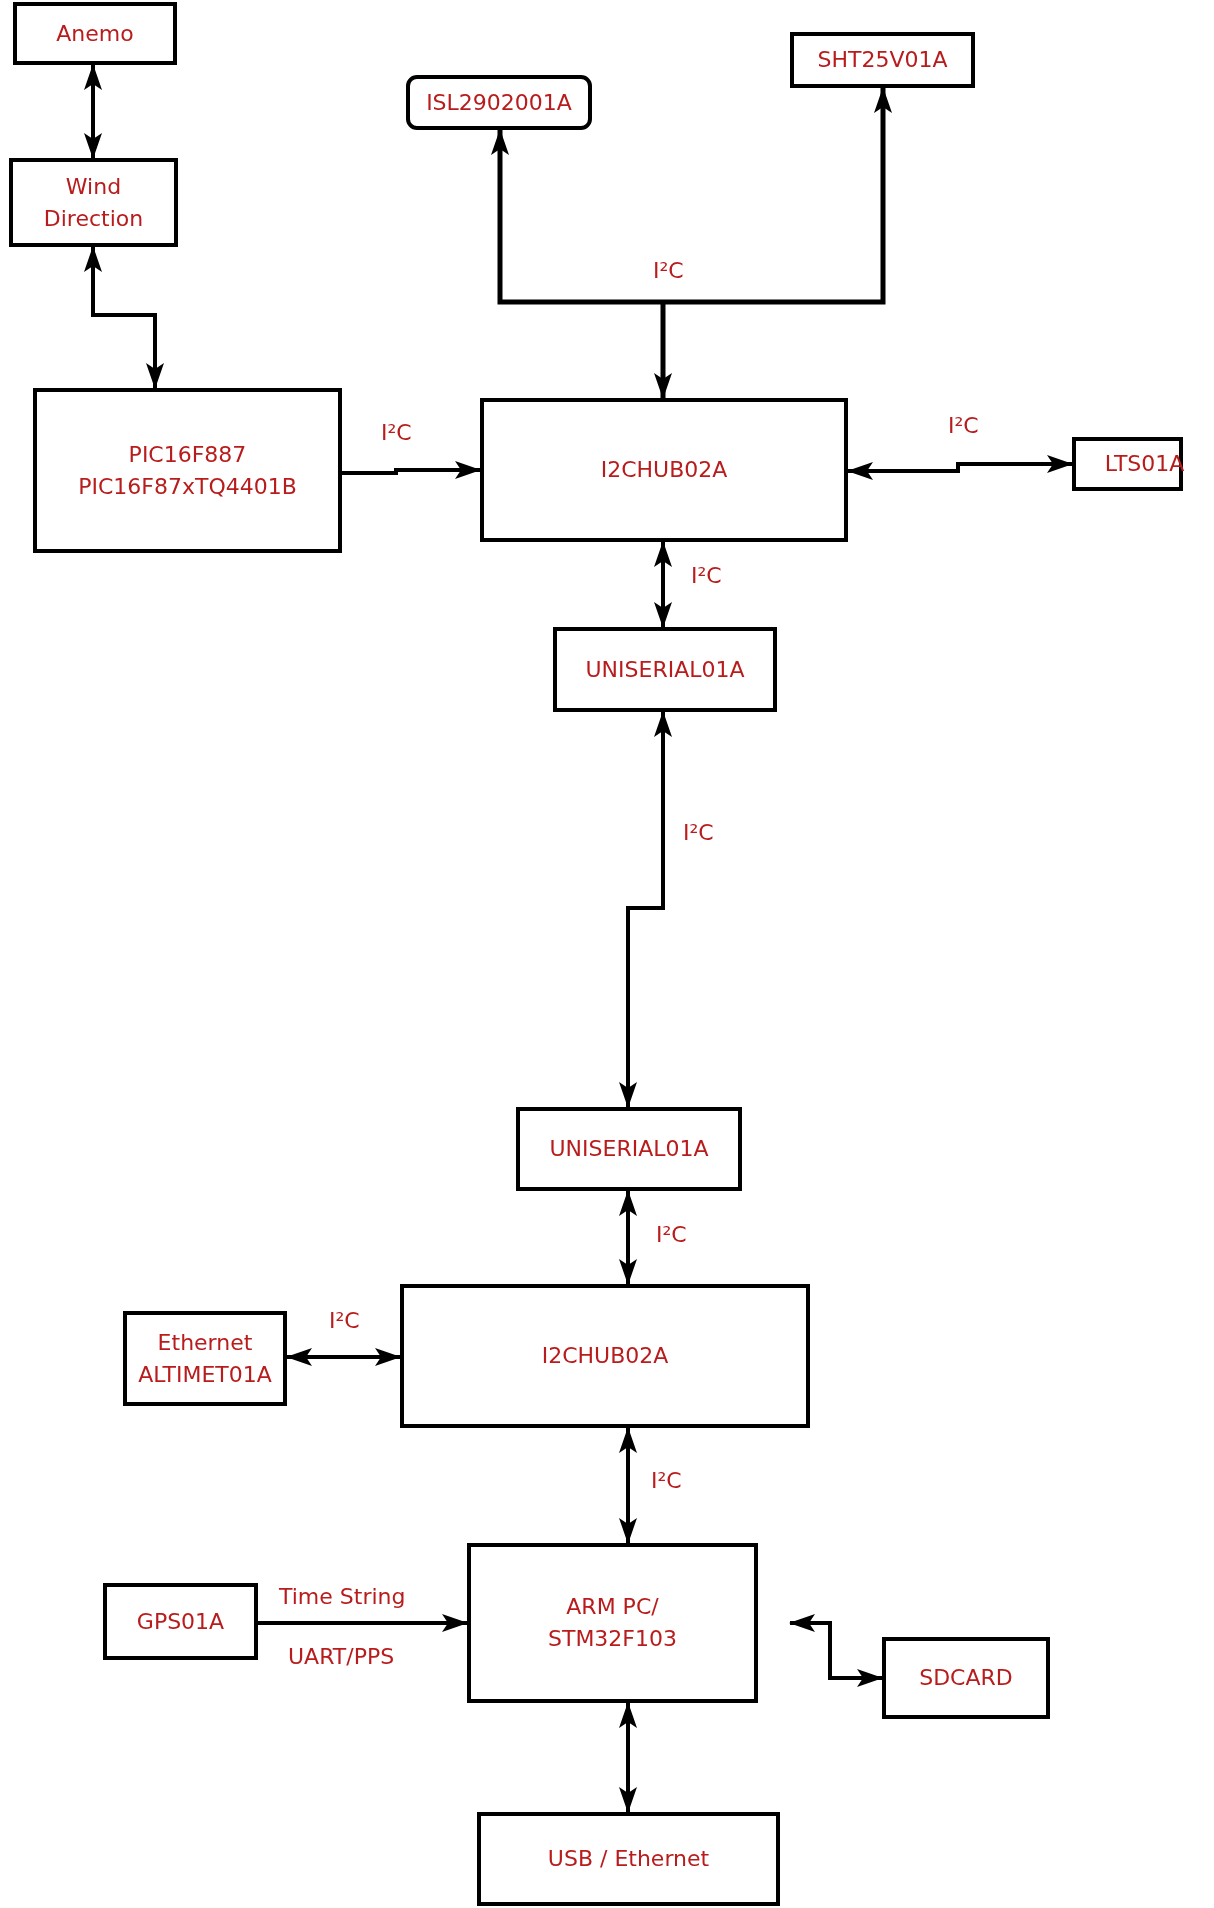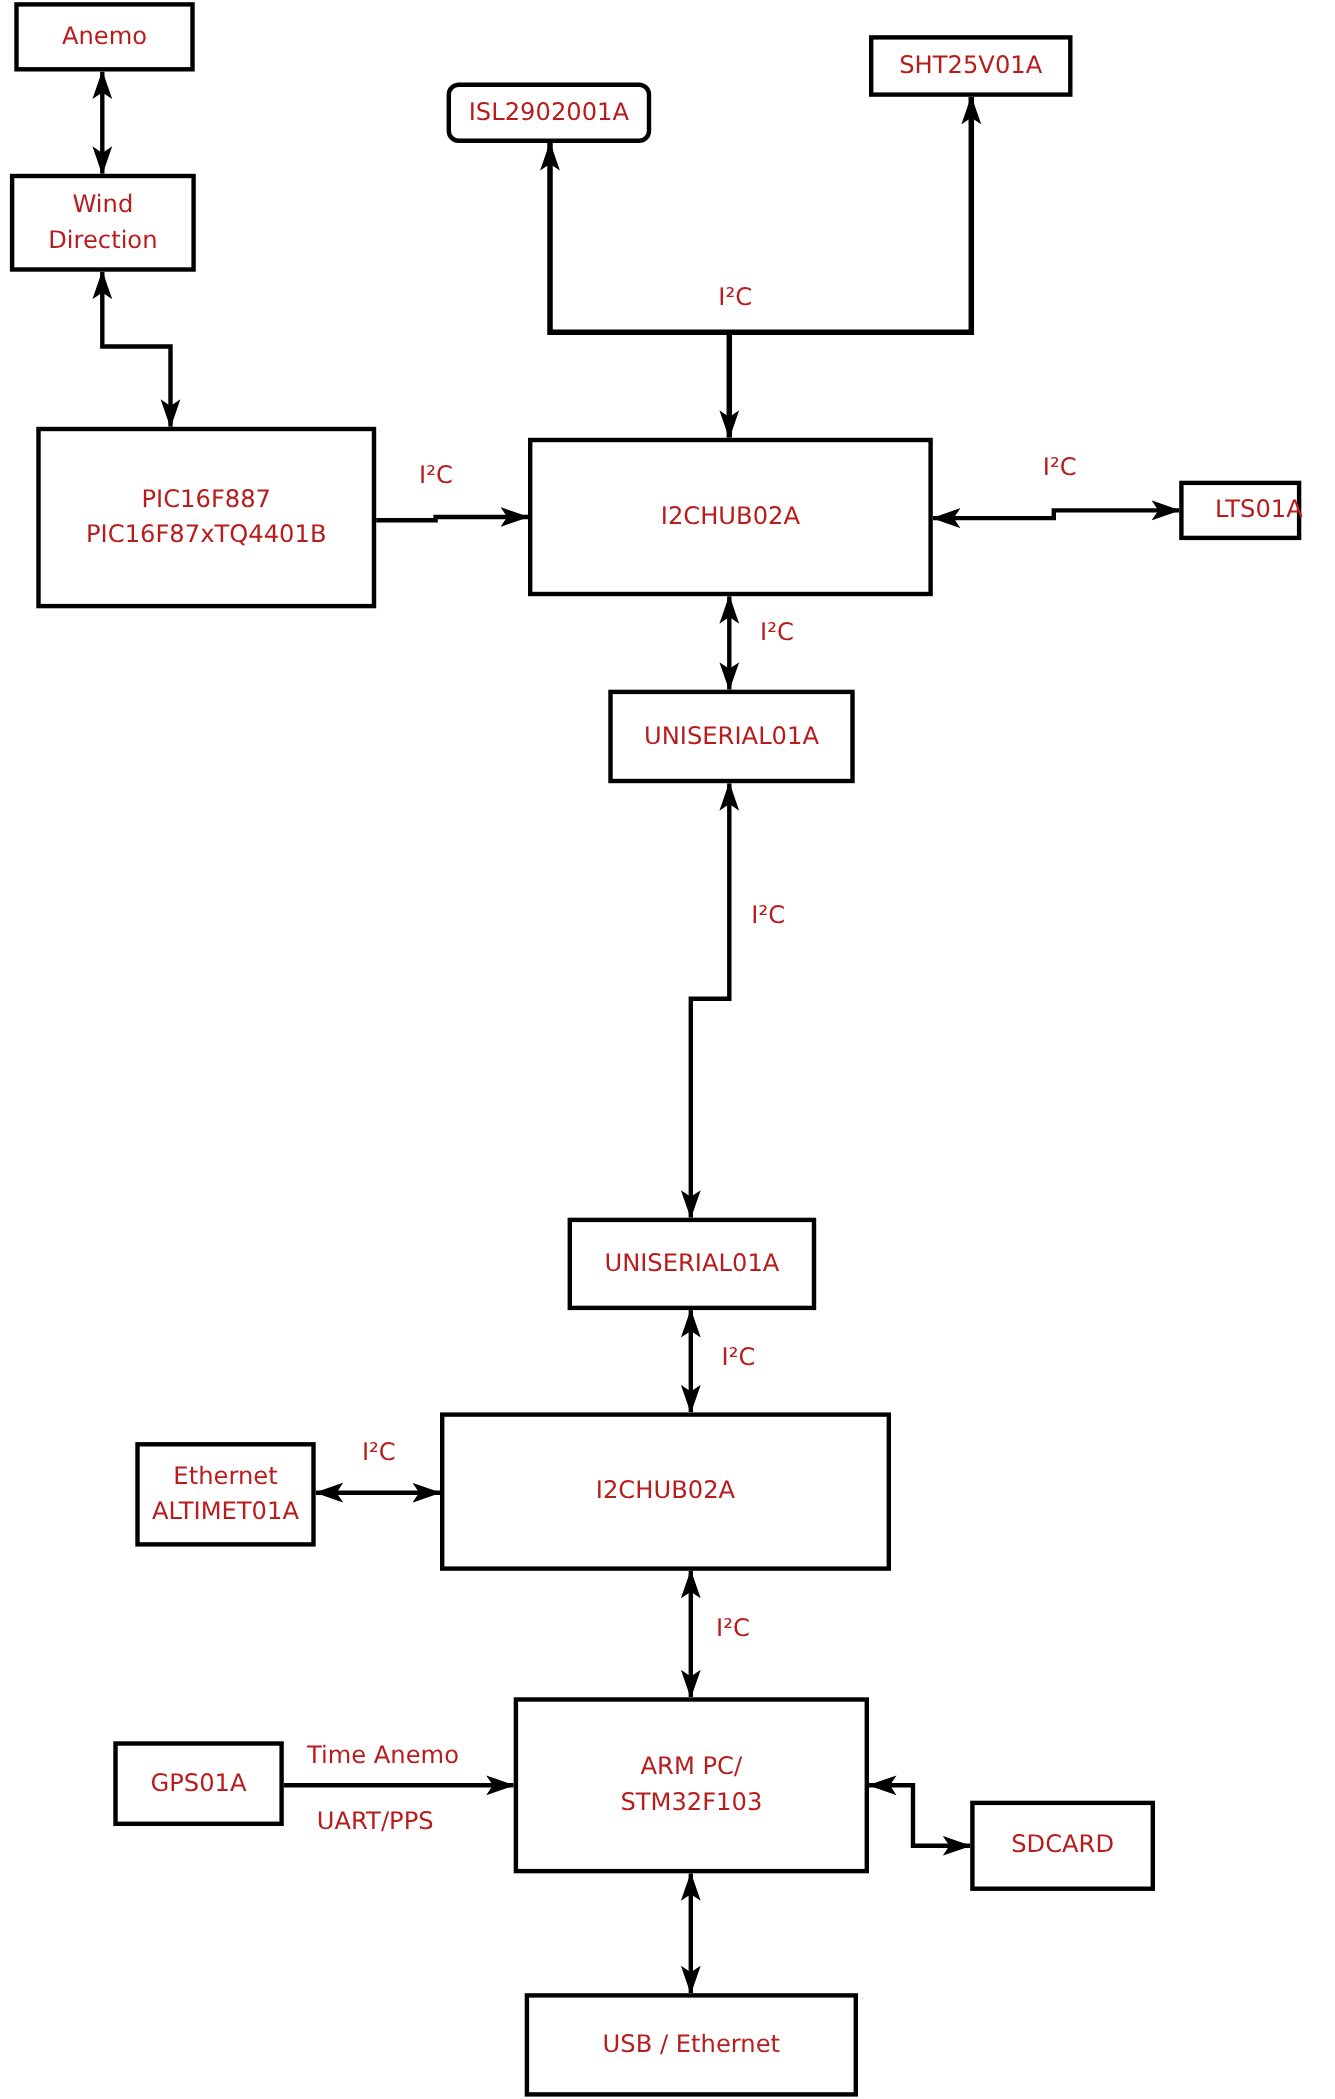--- a/index.html
+++ b/index.html
@@ -129,37 +129,37 @@
 
   <div class="box" style="left:123px; top:1311px; width:164px; height:95px;">
     <span>Ethernet</span>
     <span>ALTIMET01A</span>
   </div>
 
   <div class="box" style="left:103px; top:1583px; width:155px; height:77px;text-align:right;">
     <span>GPS01A</span>
   </div>
 
-  <div class="box" style="left:467px; top:1543px; width:323px; height:160px;">
+  <div class="box" style="left:467px; top:1543px; width:291px; height:160px;">
     <span>ARM PC/</span>
     <span>STM32F103</span>
   </div>
 
   <div class="box" style="left:882px; top:1637px; width:168px; height:82px;">
     <span>SDCARD</span>
   </div>
 
   <div class="box" style="left:477px; top:1812px; width:303px; height:94px;">
     <span>USB / Ethernet</span>
   </div>
 
   <div class="elabel" style="left:653px; top:258px;">I²C</div>
   <div class="elabel" style="left:381px; top:420px;">I²C</div>
   <div class="elabel" style="left:948px; top:413px;">I²C</div>
   <div class="elabel" style="left:691px; top:563px;">I²C</div>
   <div class="elabel" style="left:683px; top:820px;">I²C</div>
   <div class="elabel" style="left:656px; top:1222px;">I²C</div>
   <div class="elabel" style="left:329px; top:1308px;">I²C</div>
   <div class="elabel" style="left:651px; top:1468px;">I²C</div>
-  <div class="elabel" style="left:279px; top:1584px;">Time Anemo</div>
+  <div class="elabel" style="left:279px; top:1584px;">Time String</div>
   <div class="elabel" style="left:288px; top:1644px;">UART/PPS</div>
 
 </div>
 
 </body></html>

